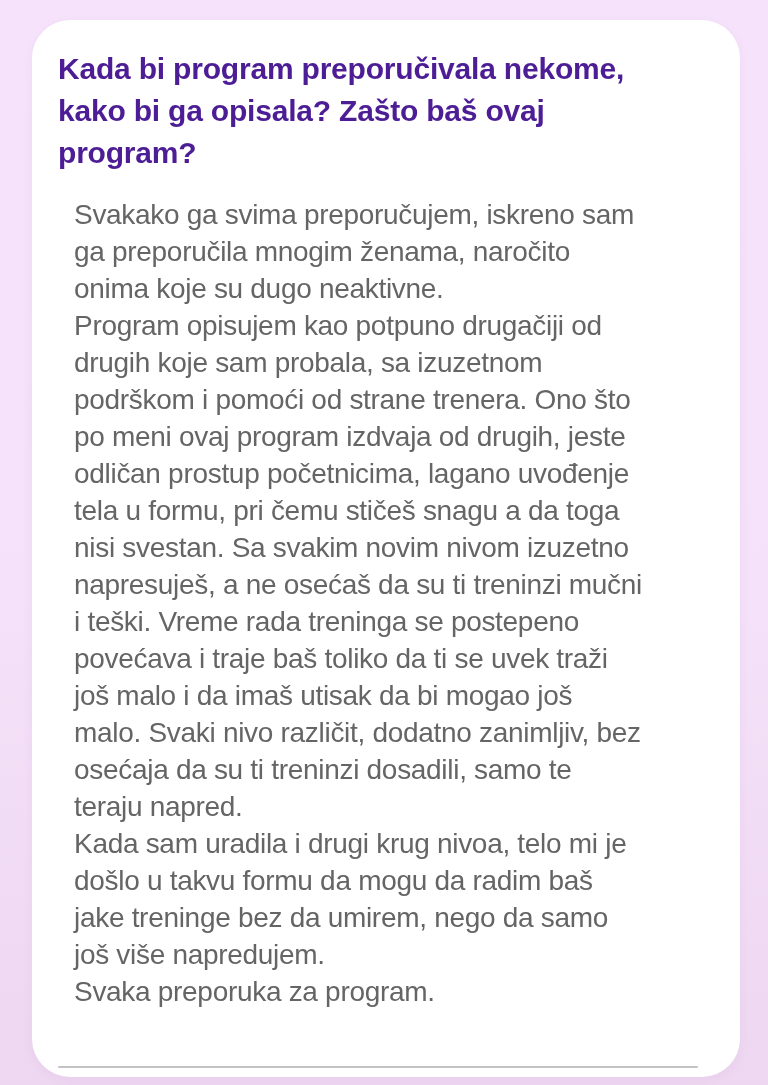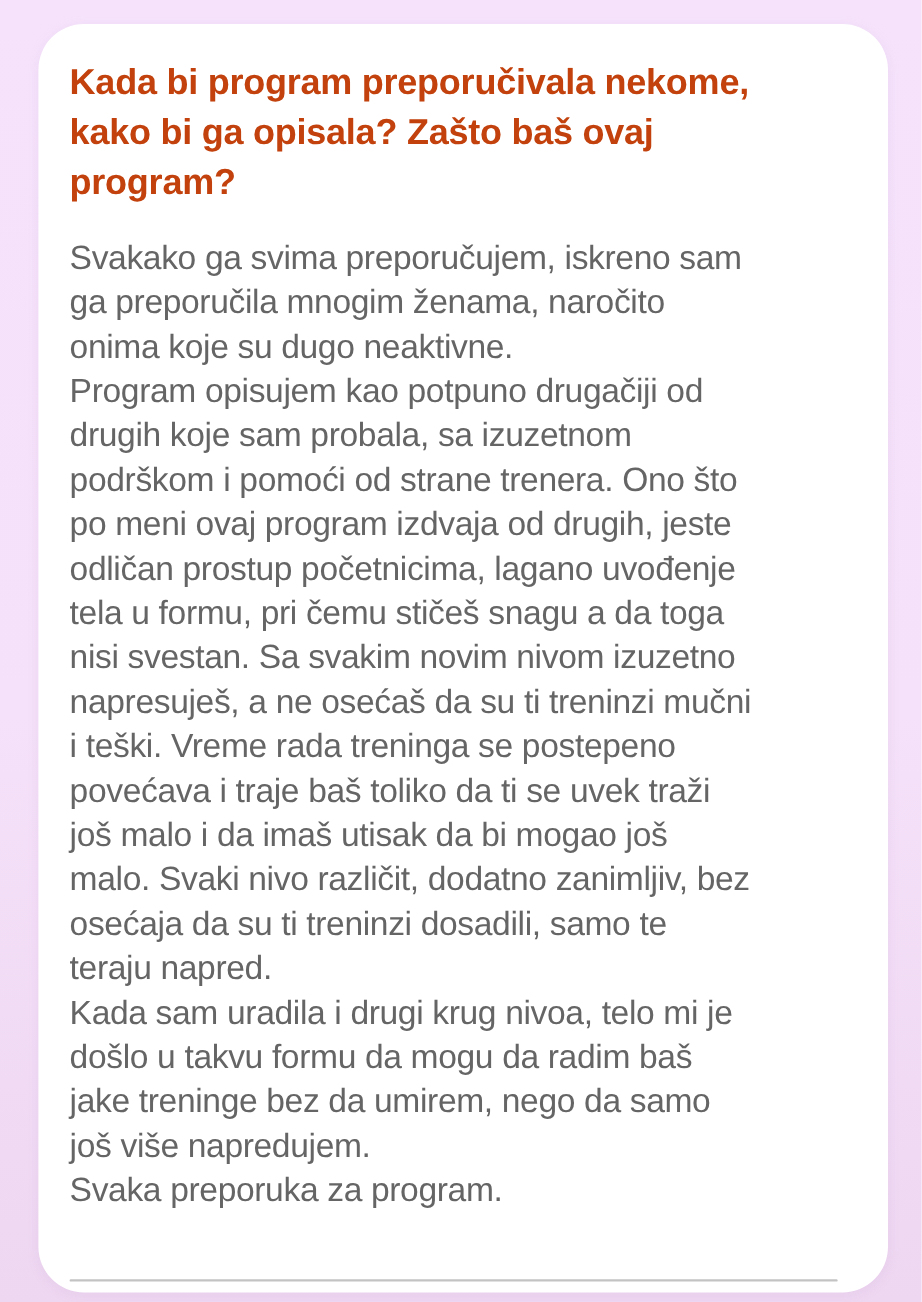--- a/index.html
+++ b/index.html
@@ -29,25 +29,25 @@
     border-radius: 38px;
     padding: 28px 32px 0 26px;
     box-shadow: 0 2px 10px rgba(180, 140, 200, 0.12);
   }
   .question-title {
     margin: 0 0 22px 0;
     font-size: 30px;
     font-weight: 600;
     line-height: 42px;
     letter-spacing: -0.2px;
-    color: #c2410c;
+    color: #4c1d95;
     white-space: pre-line;
   }
   .answer-text {
-    margin: 0;
+    margin: 16px;
     font-size: 28px;
     font-weight: 400;
     line-height: 37px;
     letter-spacing: -0.3px;
     color: #656565;
     white-space: pre-line;
   }
   .bottom-divider {
     position: absolute;
     left: 26px;

